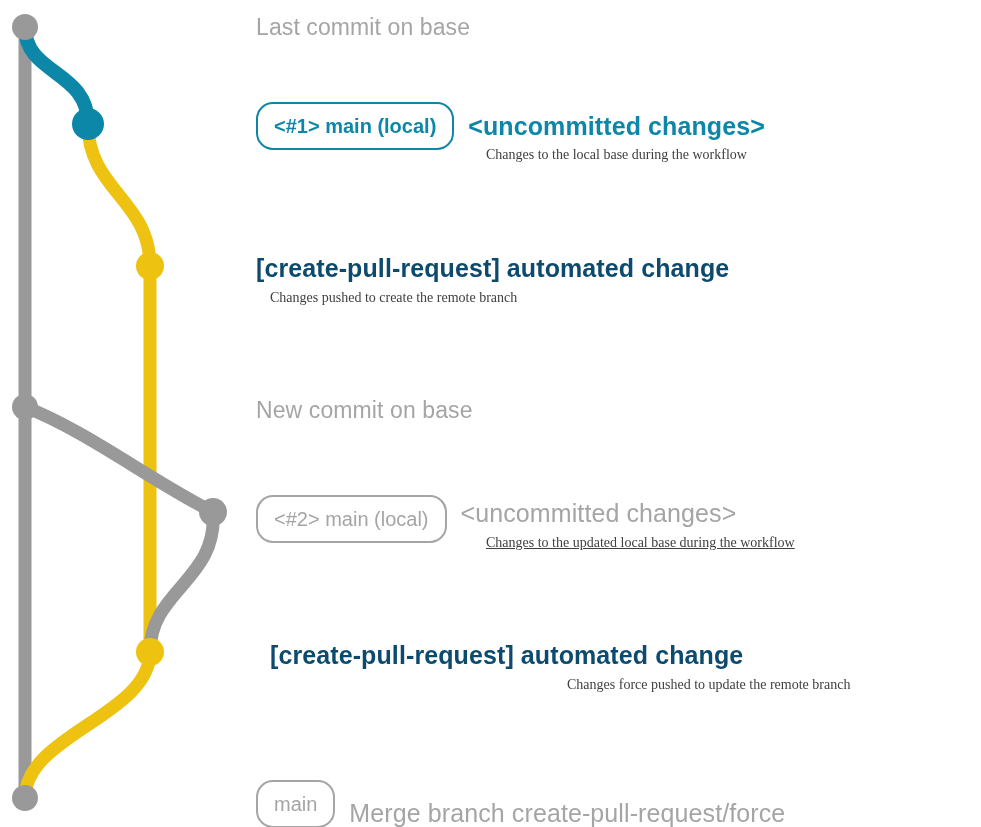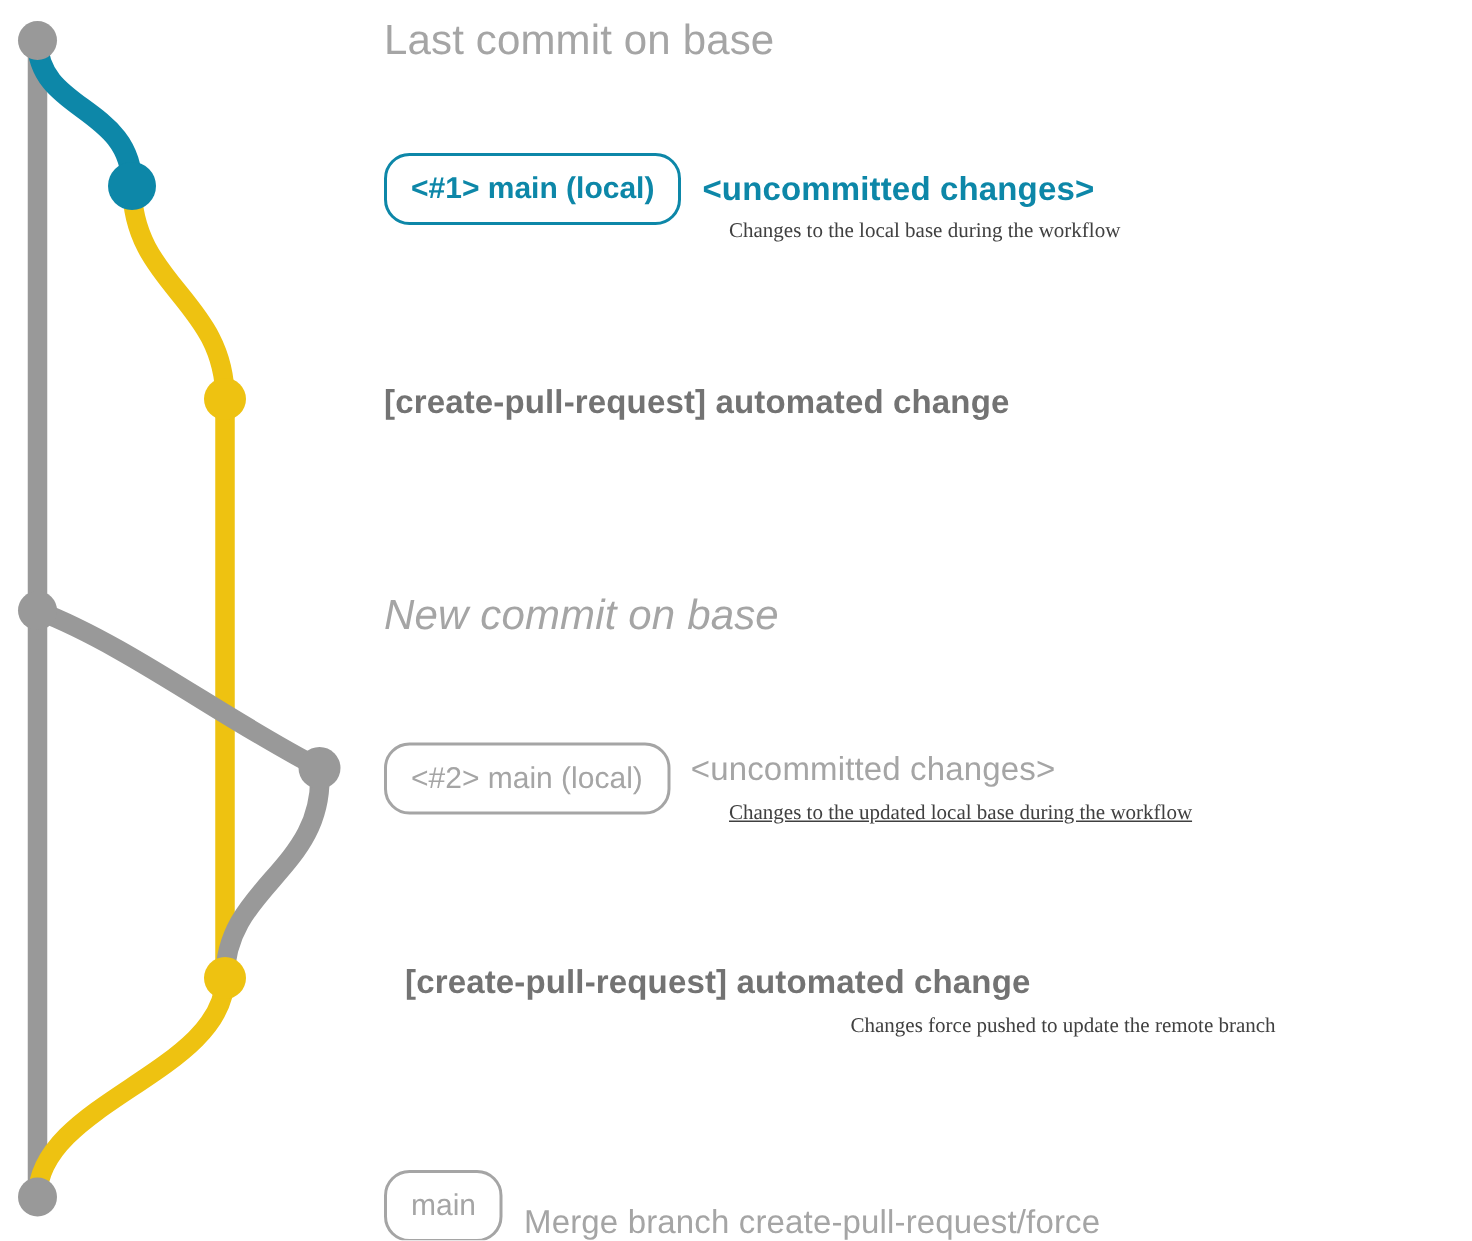--- a/index.html
+++ b/index.html
@@ -31,21 +31,21 @@
 
   
   .row {
     position: absolute;
     display: flex;
     align-items: center;
   }
 
   
   .caption {
-    font-size: 28px;
+    font-size: 23px;
     color: #a5a5a5;
     white-space: nowrap;
     letter-spacing: 0.1px;
   }
 
   
   .badge {
     display: inline-flex;
     align-items: center;
     justify-content: center;
@@ -63,26 +63,26 @@
     font-weight: 400;
     border-width: 2px;
     margin-top: 12px;
   }
   .badge-blue   { color: #0d87a8; }
   .badge-yellow { color: #eec211; }
   .badge-gray   { color: #a5a5a5; }
 
   
   .subject {
-    font-size: 22px;
+    font-size: 25px;
     white-space: nowrap;
     letter-spacing: 0.1px;
   }
   .subject-blue   { color: #0d87a8; font-weight: 700; }
-  .subject-yellow { color: #737373; font-weight: 700; }
+  .subject-yellow { color: #0c4a6e; font-weight: 700; }
   .subject-gray   { color: #a5a5a5; font-weight: 400; }
 
   
   .note {
     position: absolute;
     font-family: "Liberation Serif", serif;
     font-size: 14px;
     color: #404040;
     white-space: nowrap;
   }
@@ -130,22 +130,23 @@
   <div class="row" style="left:256px; top:126px; transform:translateY(-50%);">
     <span class="badge badge-blue">&lt;#1&gt; main (local)</span>
     <span class="gap"></span>
     <span class="subject subject-blue">&lt;uncommitted changes&gt;</span>
   </div>
   <div class="note" style="left:486px; top:147px;">Changes to the local base during the workflow</div>
 
   <div class="row" style="left:256px; top:268px; transform:translateY(-50%);">
     <span class="subject subject-yellow">[create-pull-request] automated change</span>
   </div>
+  <div class="note" style="left:270px; top:290px;">Changes pushed to create the remote branch</div>
 
-  <div class="row" style="left:256px; top:410px; transform:translateY(-50%);font-style:italic;">
+  <div class="row" style="left:256px; top:410px; transform:translateY(-50%);">
     <span class="caption">New commit on base</span>
   </div>
 
   <div class="row" style="left:256px; top:513px; transform:translateY(-50%);">
     <span class="badge badge-gray thin">&lt;#2&gt; main (local)</span>
     <span class="gap"></span>
     <span class="subject subject-gray">&lt;uncommitted changes&gt;</span>
   </div>
   <div class="note" style="left:486px; top:535px;text-decoration:underline;">Changes to the updated local base during the workflow</div>
 

